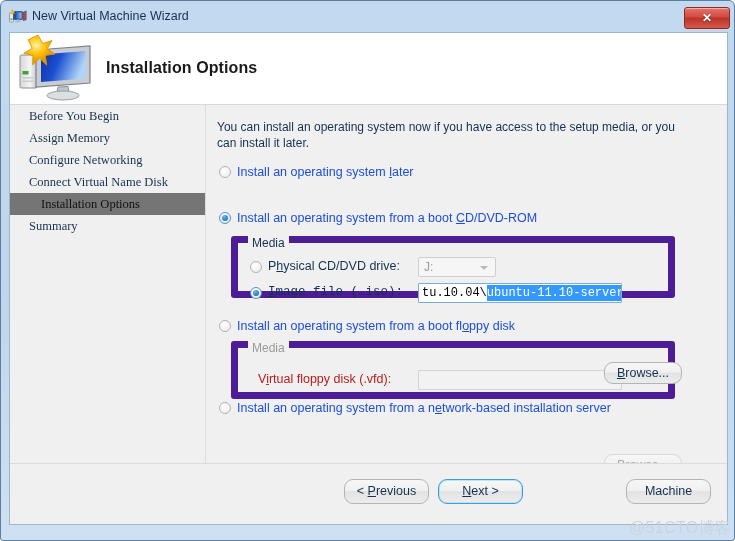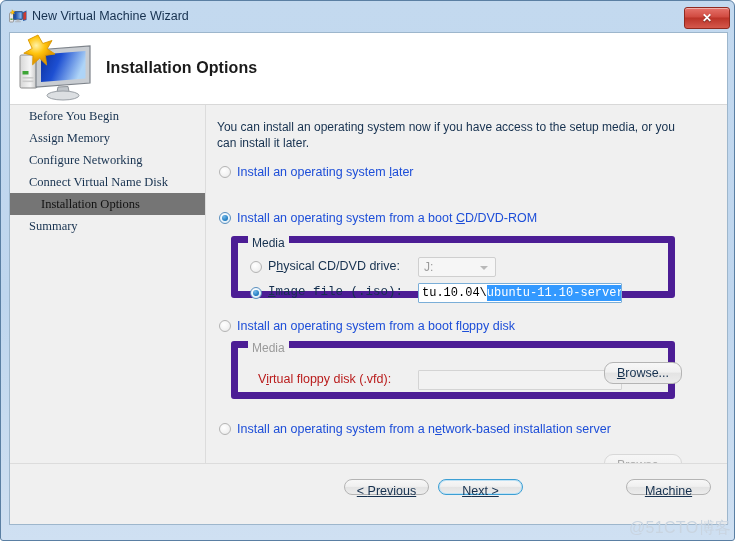--- a/index.html
+++ b/index.html
@@ -351,23 +351,22 @@
     width: 100%;
     height: 61px;
     background: #f0f0f0;
     border-top: 1px solid #dcdcdc;
     box-sizing: border-box;
   }
   .footer-btn {
     position: absolute;
     top: 15px;
     width: 85px;
-    height: 16px;
+    height: 25px;
     line-height: 23px;
-    text-decoration: underline;
   }
   #btn-previous { left: 334px; }
   #btn-next     { left: 428px; }
   #btn-finish   { left: 522px; }
   #btn-cancel   { left: 616px; }
 
   
   #watermark {
     position: absolute;
     right: 3px;
@@ -505,21 +504,21 @@
           <span class="gb-title">Media</span>
 
           <div class="media-row" style="top:22px;left:10px;width:420px;">
             <span class="media-label disabled" style="left:10px;"><span>V</span><span class="u">i</span><span>rtual floppy disk (.vfd):</span></span>
             <div class="textbox disabled" style="left:170px;top:0;width:204px;">
               <span class="txt"></span>
             </div>
           </div>
         </div>
 
-        <div class="radio-row" style="margin-top:21px;">
+        <div class="radio-row" style="">
           <span class="radio"></span>
           <span>Install an operating system from a n</span><span class="u">e</span><span>twork-based installation server</span>
         </div>
 
       </div>
 
       <div class="btn" id="browse-iso"><span></span><span class="u">B</span><span>rowse...</span></div>
       <div class="btn disabled" id="browse-vfd"><span></span><span class="u">B</span><span>rowse...</span></div>
 
     </div>

